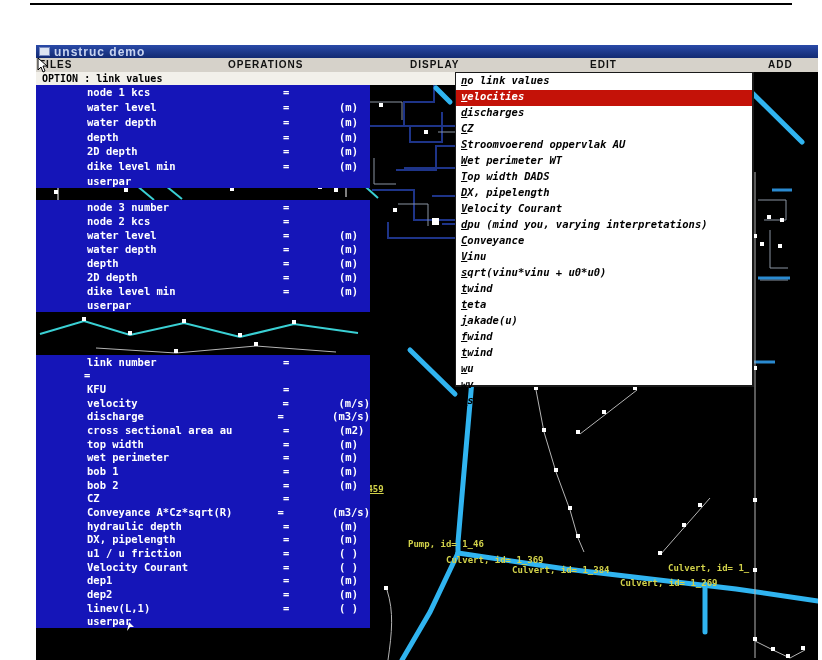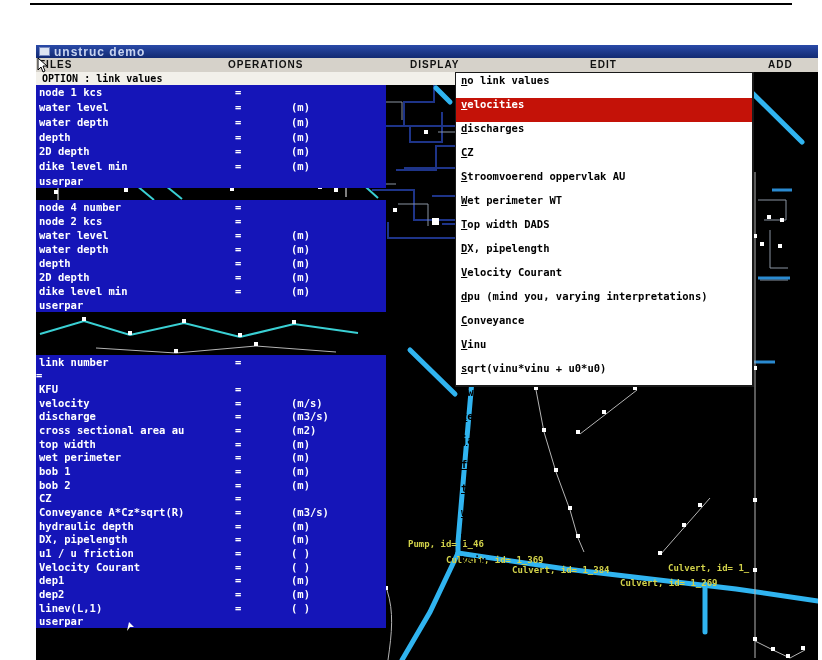--- a/index.html
+++ b/index.html
@@ -24,35 +24,35 @@
   .menu-item:nth-child(4){ left:554px; }
   .menu-item:nth-child(5){ left:732px; }
 
   .content { position:absolute; top:27px; left:0; width:782px; height:588px; background:#000; overflow:hidden; }
   .map-svg { position:absolute; left:0; top:0; }
 
   .option-strip { position:absolute; left:0; top:0; width:415px; height:13px; background:#f2f0ea;
                   color:#000; font-weight:bold; font-size:10px; line-height:13px; padding-left:6px;
                   white-space:pre; z-index:3; }
 
-  .panel { position:absolute; left:0; width:350px; background:#1515b8;
-           display:flex; flex-direction:column; z-index:3; }
+  .panel { position:absolute; left:0; width:286px; background:#1515b8;
+           display:flex; flex-direction:column; z-index:3;padding-left:48px; }
   .panel-0 { top:13px;  height:103px; }
   .panel-1 { top:128px; height:112px; }
   .panel-2 { top:283px; height:273px; }
   .vrow { flex:1; display:flex; align-items:center; color:#fff; font-size:10.5px; font-weight:bold; white-space:pre; }
   .vrow .lbl { width:196px; padding-left:3px; overflow:hidden; }
   .vrow .eq  { width:56px; }
   .vrow .unit{ flex:1; }
 
   .dropdown { position:absolute; left:419px; top:0; width:299px; height:315px; background:#fff;
               border:1px solid #1a1a1a; border-right-width:2px; border-bottom-width:2px;
               box-sizing:border-box; padding-top:1px; z-index:4; }
-  .menu-row { height:24px; line-height:13.5px; font-size:10.5px; font-weight:bold; color:#000;
-              padding-left:5px; white-space:pre; cursor:default; }
+  .menu-row { height:16px; line-height:13.5px; font-size:10.5px; font-weight:bold; color:#000;
+              padding-left:5px; white-space:pre; cursor:default;font-style:italic; }
   .menu-row.selected { background:#c41208; color:#fff; }
   .menu-row .hot { text-decoration:underline; }
 
   .map-label { position:absolute; color:#d2d24a; font-size:9px; font-weight:bold; white-space:pre; z-index:2; }
   .map-label.white { color:#fff; }
 
   .cursor { position:absolute; z-index:9; }
 </style>
 </head>
 <body>
@@ -198,21 +198,21 @@
           <div class="panel panel-0">
             <div class="vrow"><span class="lbl">node 1 kcs</span><span class="eq">=</span><span class="unit"></span></div>
             <div class="vrow"><span class="lbl">water level</span><span class="eq">=</span><span class="unit">(m)</span></div>
             <div class="vrow"><span class="lbl">water depth</span><span class="eq">=</span><span class="unit">(m)</span></div>
             <div class="vrow"><span class="lbl">depth</span><span class="eq">=</span><span class="unit">(m)</span></div>
             <div class="vrow"><span class="lbl">2D depth</span><span class="eq">=</span><span class="unit">(m)</span></div>
             <div class="vrow"><span class="lbl">dike level min</span><span class="eq">=</span><span class="unit">(m)</span></div>
             <div class="vrow"><span class="lbl">userpar</span><span class="eq"></span><span class="unit"></span></div>
           </div>
           <div class="panel panel-1">
-            <div class="vrow"><span class="lbl">node 4 number</span><span class="eq">=</span><span class="unit"></span></div>
+            <div class="vrow"><span class="lbl">node 3 number</span><span class="eq">=</span><span class="unit"></span></div>
             <div class="vrow"><span class="lbl">node 2 kcs</span><span class="eq">=</span><span class="unit"></span></div>
             <div class="vrow"><span class="lbl">water level</span><span class="eq">=</span><span class="unit">(m)</span></div>
             <div class="vrow"><span class="lbl">water depth</span><span class="eq">=</span><span class="unit">(m)</span></div>
             <div class="vrow"><span class="lbl">depth</span><span class="eq">=</span><span class="unit">(m)</span></div>
             <div class="vrow"><span class="lbl">2D depth</span><span class="eq">=</span><span class="unit">(m)</span></div>
             <div class="vrow"><span class="lbl">dike level min</span><span class="eq">=</span><span class="unit">(m)</span></div>
             <div class="vrow"><span class="lbl">userpar</span><span class="eq"></span><span class="unit"></span></div>
           </div>
           <div class="panel panel-2">
             <div class="vrow"><span class="lbl">link number</span><span class="eq">=</span><span class="unit"></span></div>

